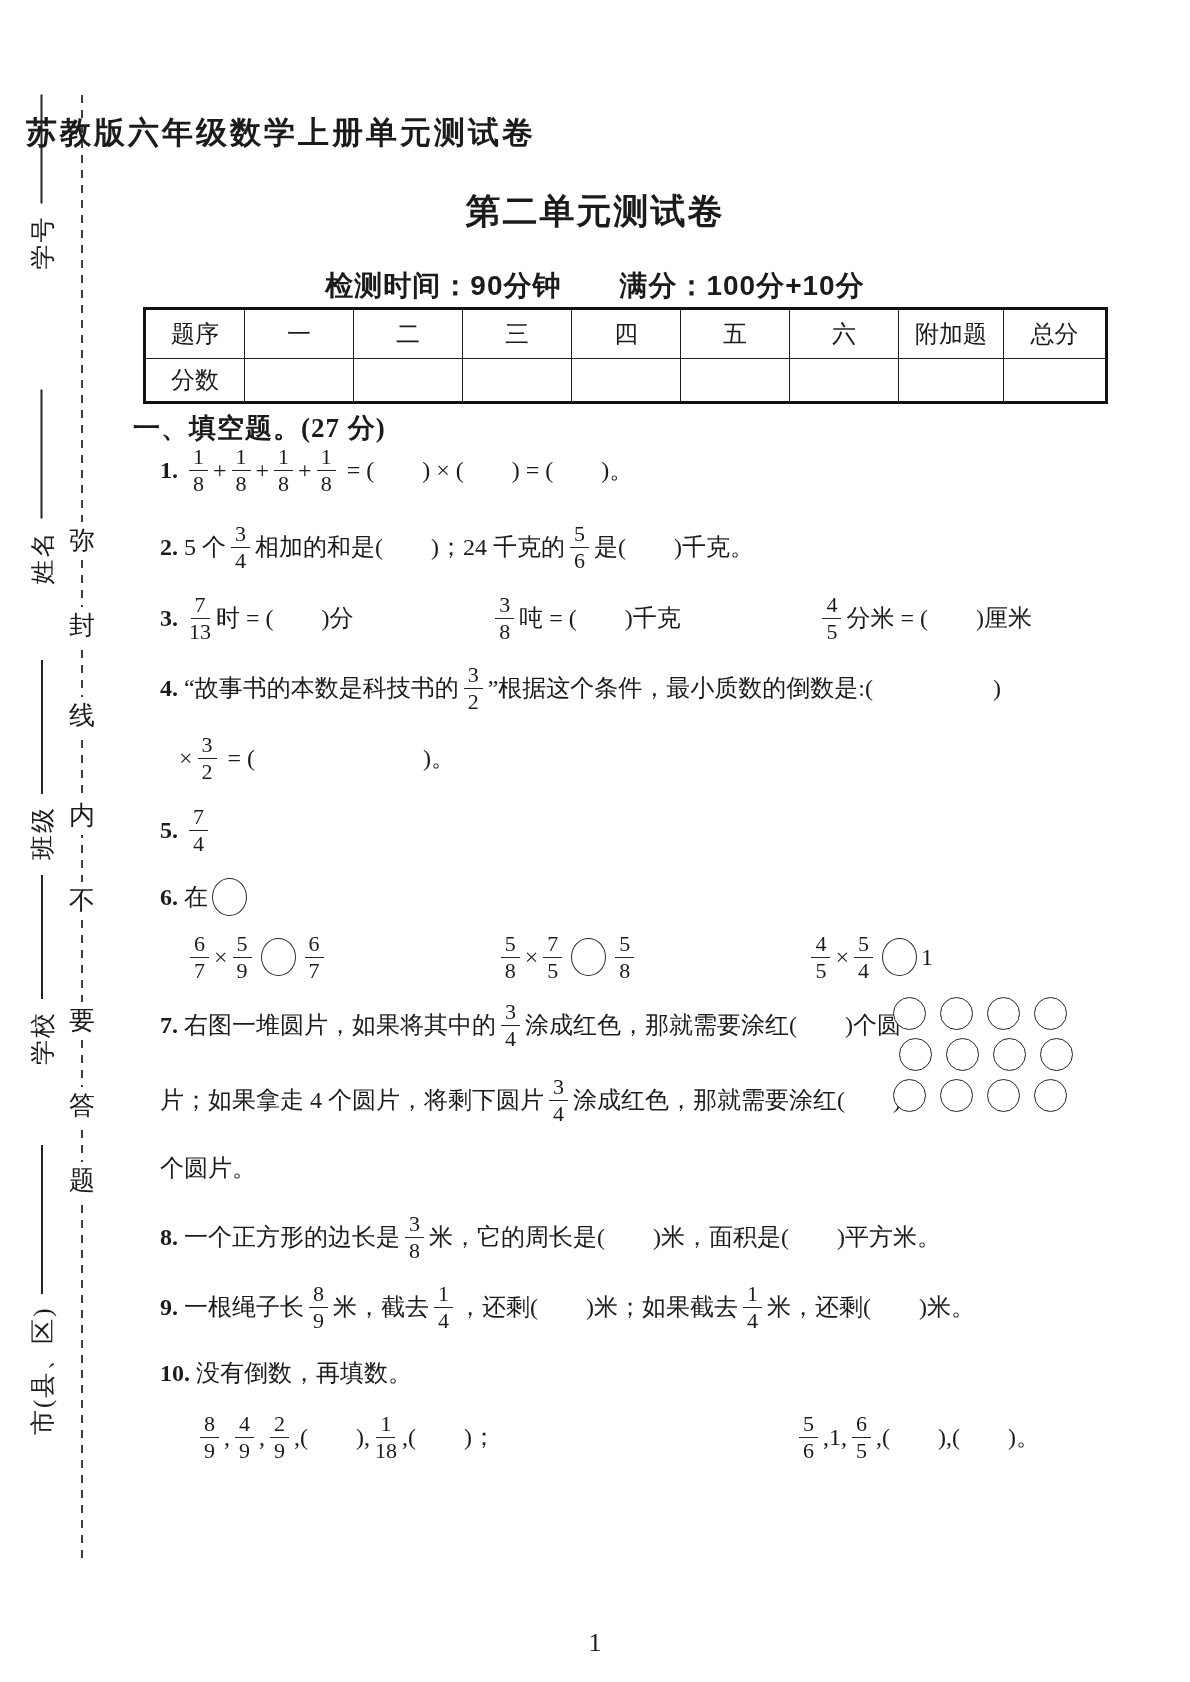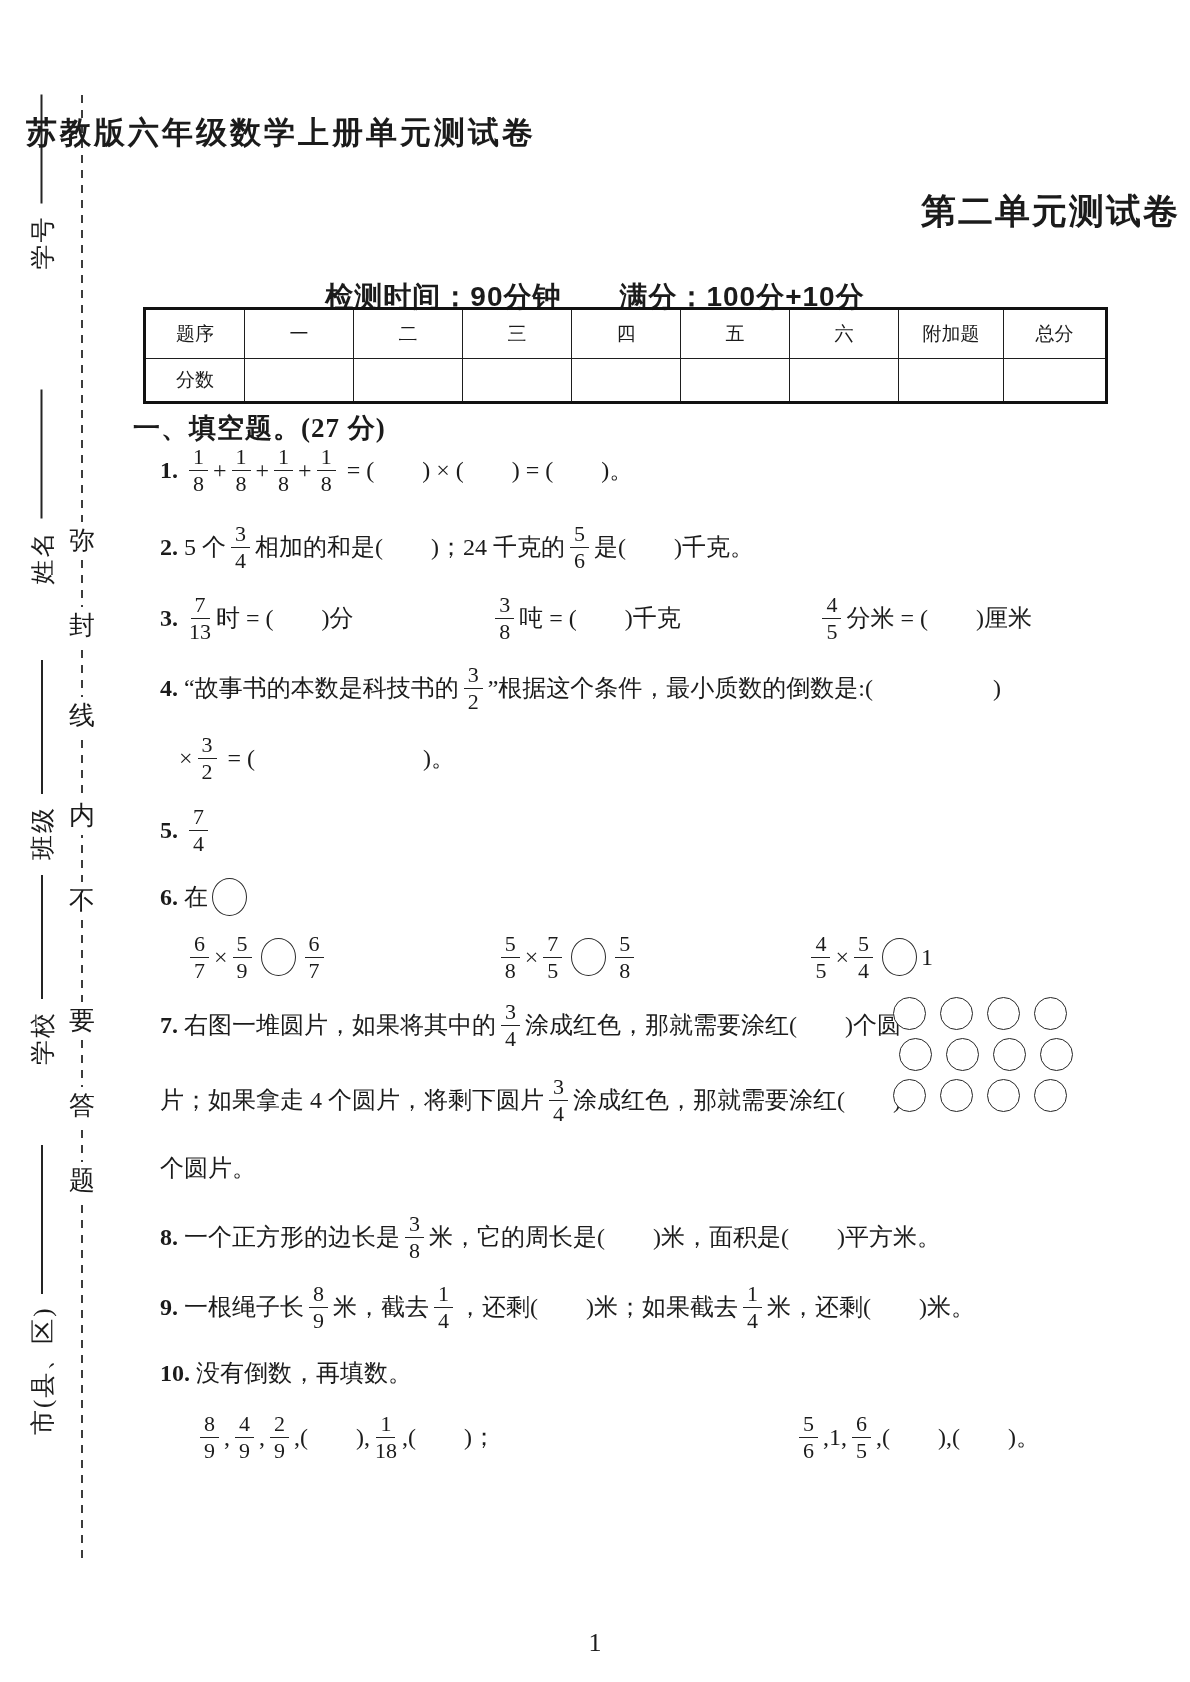--- a/index.html
+++ b/index.html
@@ -24,30 +24,30 @@
   .seal-line{position:absolute;left:15px;top:0;bottom:0;width:2px;
     background:repeating-linear-gradient(to bottom,#3c3c3c 0 8px,rgba(0,0,0,0) 8px 15px)}
   .seal-ch{position:absolute;left:0;width:32px;text-align:center;font-size:26px;line-height:1;
     background:#fff;padding:6px 0}
   .sc-1{top:427px}.sc-2{top:512px}.sc-3{top:602px}.sc-4{top:702px}
   .sc-5{top:787px}.sc-6{top:907px}.sc-7{top:992px}.sc-8{top:1067px}
 
   
   .doc-title{position:absolute;top:96px;left:10px;width:1170px;text-align:left;
     font-family:"Liberation Sans",sans-serif;font-weight:700;font-size:31px;letter-spacing:3px;margin:16px}
-  .doc-subtitle{position:absolute;top:188px;left:10px;width:1170px;text-align:right;
+  .doc-subtitle{position:absolute;top:188px;left:10px;width:1170px;text-align:center;
     font-family:"Liberation Sans",sans-serif;font-weight:700;font-size:35px;letter-spacing:2px;margin:0}
-  .info-line{position:absolute;top:278px;left:10px;width:1170px;text-align:center;
+  .info-line{position:absolute;top:267px;left:10px;width:1170px;text-align:center;
     font-family:"Liberation Sans",sans-serif;font-weight:700;font-size:28px;letter-spacing:1px}
 
   
   .score-table{position:absolute;left:143px;top:307px;width:962px;border-collapse:collapse;
     table-layout:fixed;border:3px solid #111}
   .score-table td{border:1.8px solid #1e1e1e;text-align:center;padding:0;
-    font-family:"Liberation Sans",sans-serif;font-size:19px}
+    font-family:"Liberation Sans",sans-serif;font-size:24px}
   .score-table tr.r1 td{height:48px}
   .score-table tr.r2 td{height:42px}
 
   
   .section-heading{position:absolute;left:133px;top:410px;font-size:27px;font-weight:700;letter-spacing:1px}
 
   
   .questions{position:absolute;left:133px;top:0;width:952px;height:1682px}
   .q-line{position:absolute;left:27px;right:0;height:66px;display:flex;align-items:center;
     font-size:24px;white-space:nowrap}

